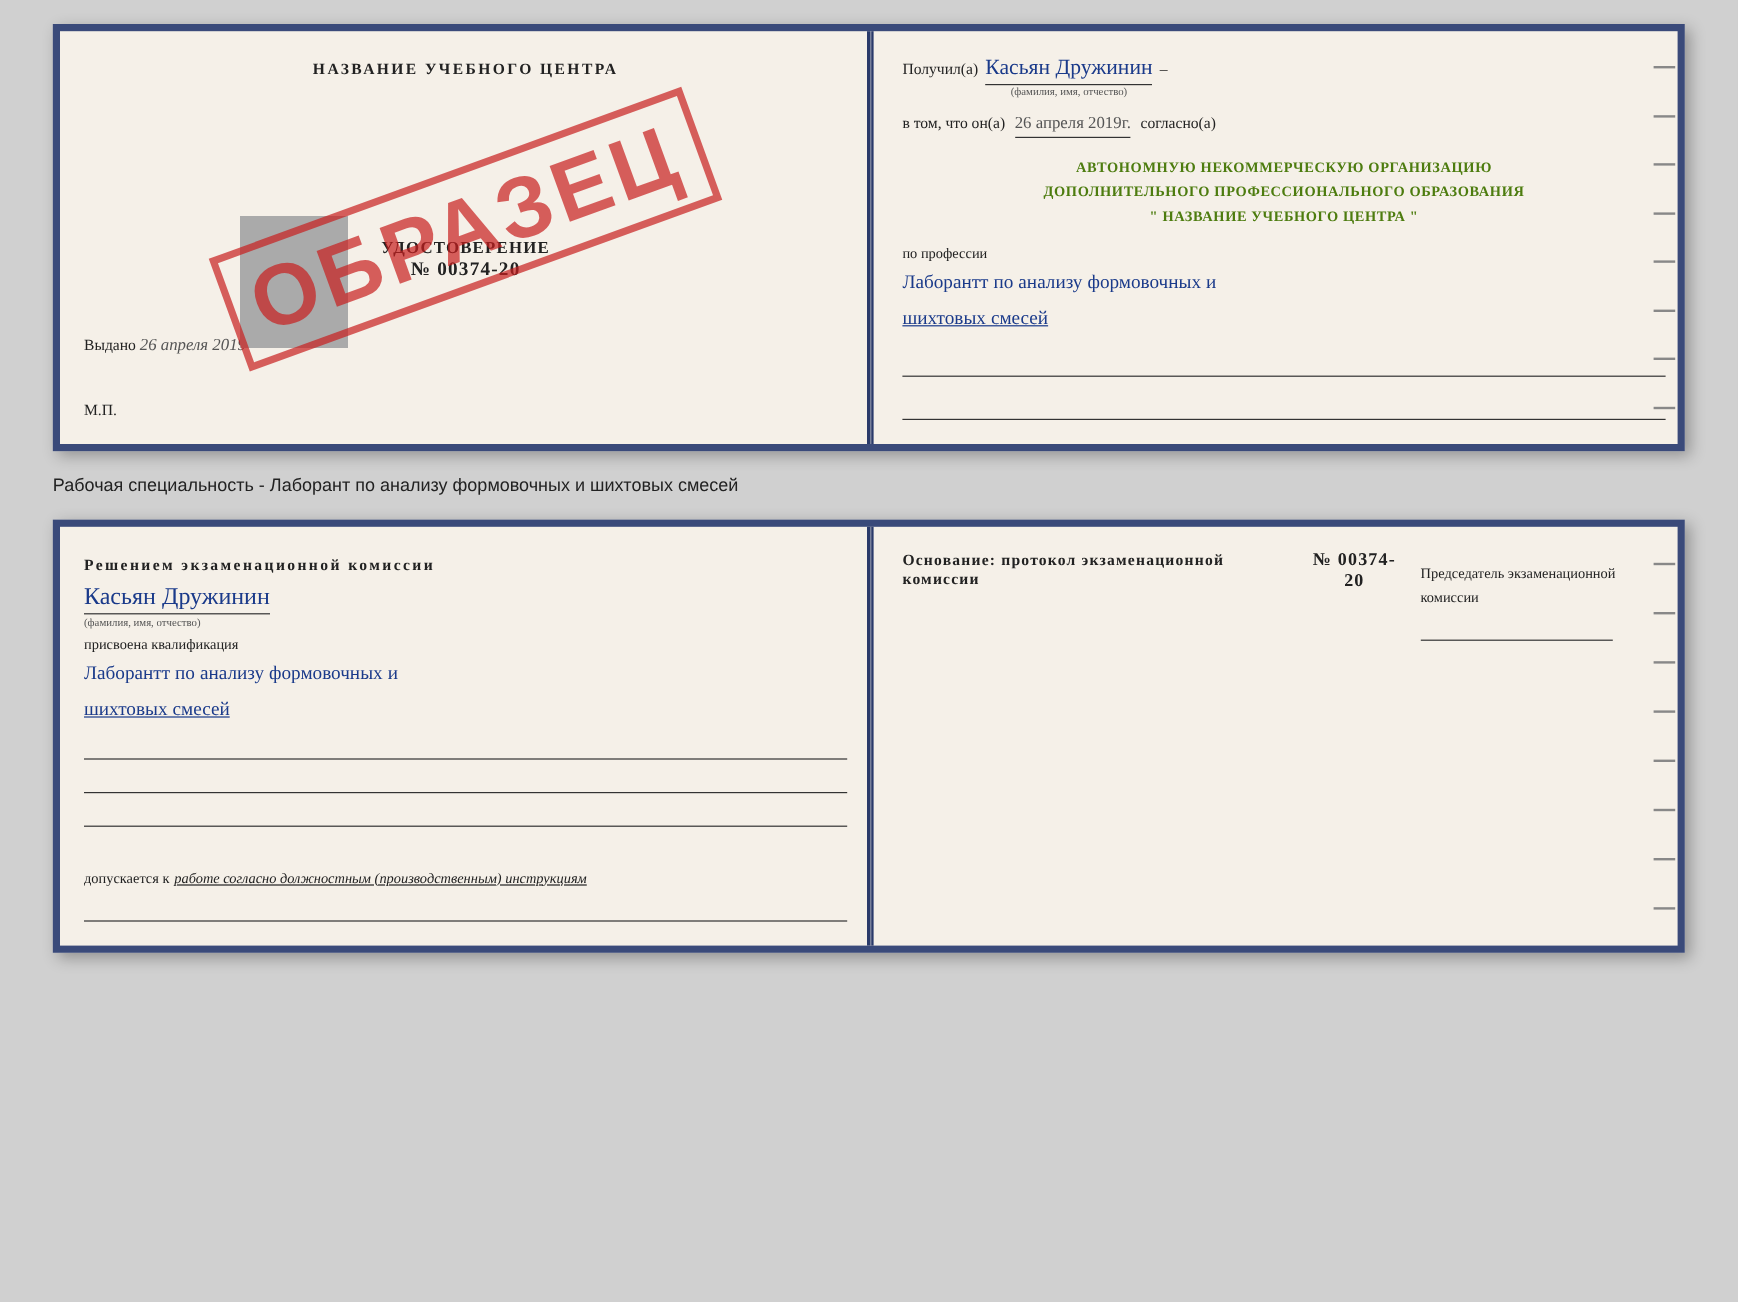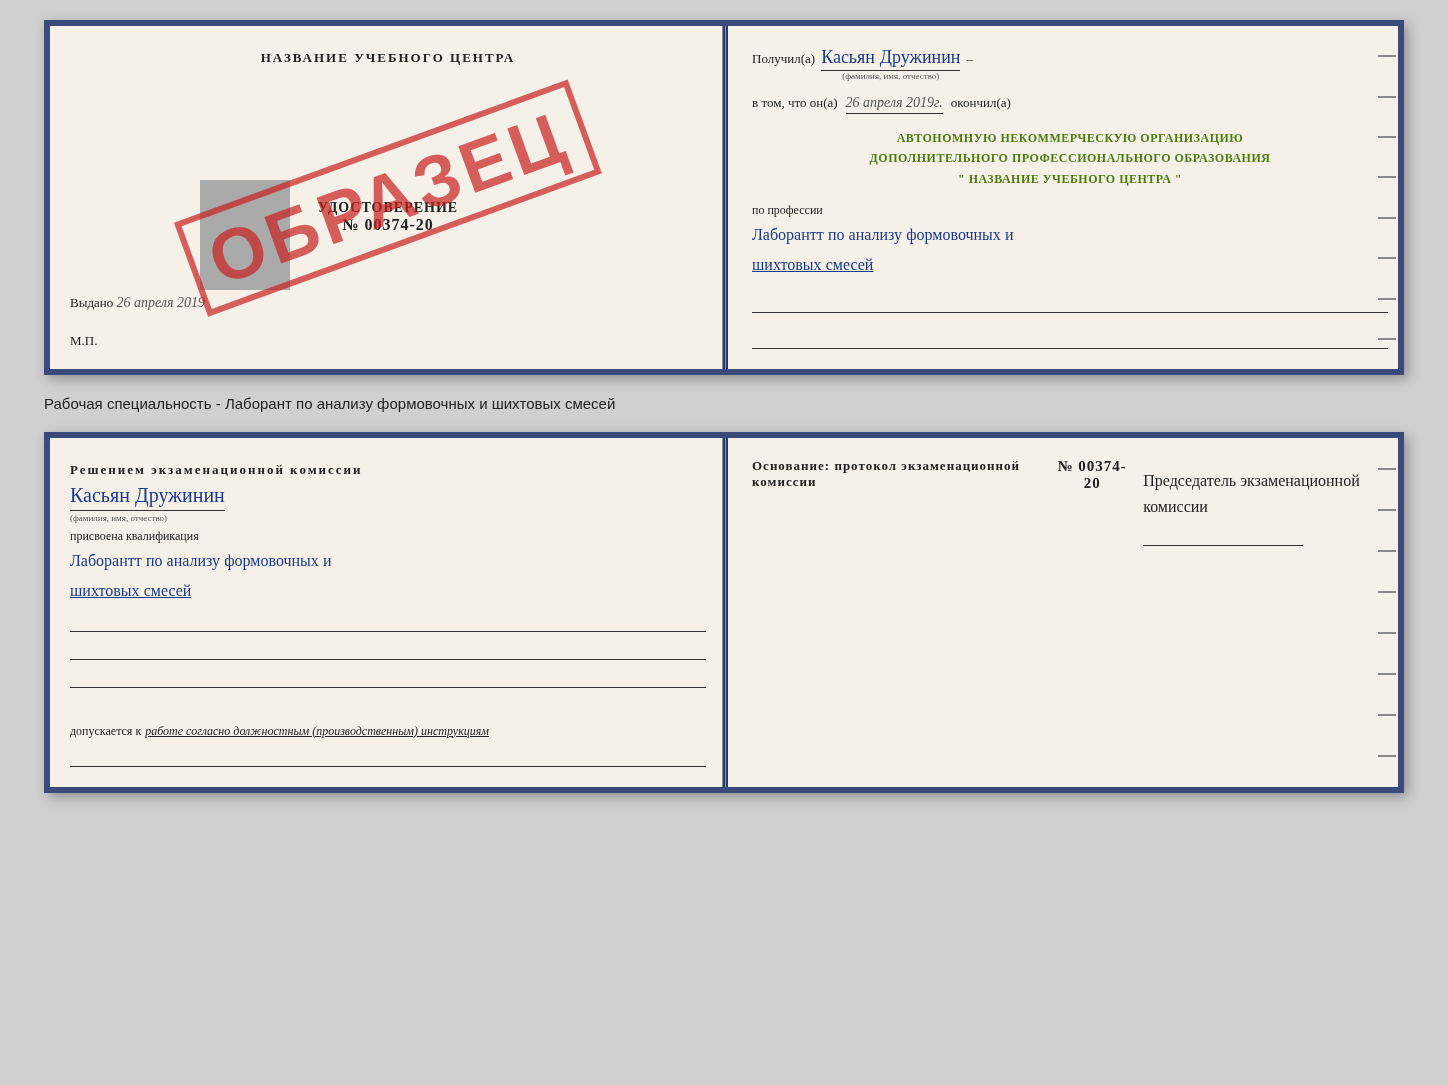--- a/index.html
+++ b/index.html
@@ -117,21 +117,21 @@
     .issued-line {
       font-size: 13px;
       color: #222;
       margin-top: auto;
       margin-bottom: 4px;
     }
 
     .mp-label {
       font-size: 13px;
       color: #222;
-      margin-top: 8px;
+      margin-top: 23px;
     }
 
     
     .obrazets-stamp {
       position: absolute;
       top: 50%;
       left: 50%;
       transform: translate(-50%, -50%) rotate(-20deg);
       color: rgba(200, 30, 30, 0.7);
       font-size: 72px;
@@ -176,21 +176,20 @@
       color: #222;
       display: flex;
       align-items: baseline;
       gap: 8px;
     }
 
     .handwritten-date {
       font-family: 'Segoe Script', cursive;
       font-size: 14px;
       color: #555;
-      font-style: italic;
       border-bottom: 1px solid #333;
       padding-bottom: 2px;
     }
 
     .org-block {
       font-size: 12px;
       color: #4d7c0f;
       text-align: center;
       line-height: 1.7;
       font-weight: bold;
@@ -267,21 +266,21 @@
       letter-spacing: 1px;
     }
 
     .proto-date {
       font-size: 13px;
       color: #222;
       text-align: center;
     }
 
     .predsedatel-block {
-      font-size: 16px;
+      font-size: 12px;
       color: #222;
       line-height: 1.6;
     }
 
     .rukovoditel-block {
       font-size: 12px;
       color: #222;
       line-height: 1.6;
     }
 
@@ -340,21 +339,21 @@
       <div style="display:inline-flex; flex-direction:column; align-items:center;">
         <span class="handwritten-name">Касьян Дружинин</span>
         <span class="small-hint">(фамилия, имя, отчество)</span>
       </div>
       <span> – </span>
     </div>
 
     <div class="vtom-line">
       <span>в том, что он(а)</span>
       <span class="handwritten-date">26 апреля 2019г.</span>
-      <span>окончил(а)</span>
+      <span>согласно(а)</span>
     </div>
 
     <div class="org-block">
       <div>АВТОНОМНУЮ НЕКОММЕРЧЕСКУЮ ОРГАНИЗАЦИЮ</div>
       <div>ДОПОЛНИТЕЛЬНОГО ПРОФЕССИОНАЛЬНОГО ОБРАЗОВАНИЯ</div>
       <div>"   НАЗВАНИЕ УЧЕБНОГО ЦЕНТРА   "</div>
     </div>
 
     <div style="display:flex; flex-direction:column; gap:4px;">
       <div class="po-professii-label">по профессии</div>

